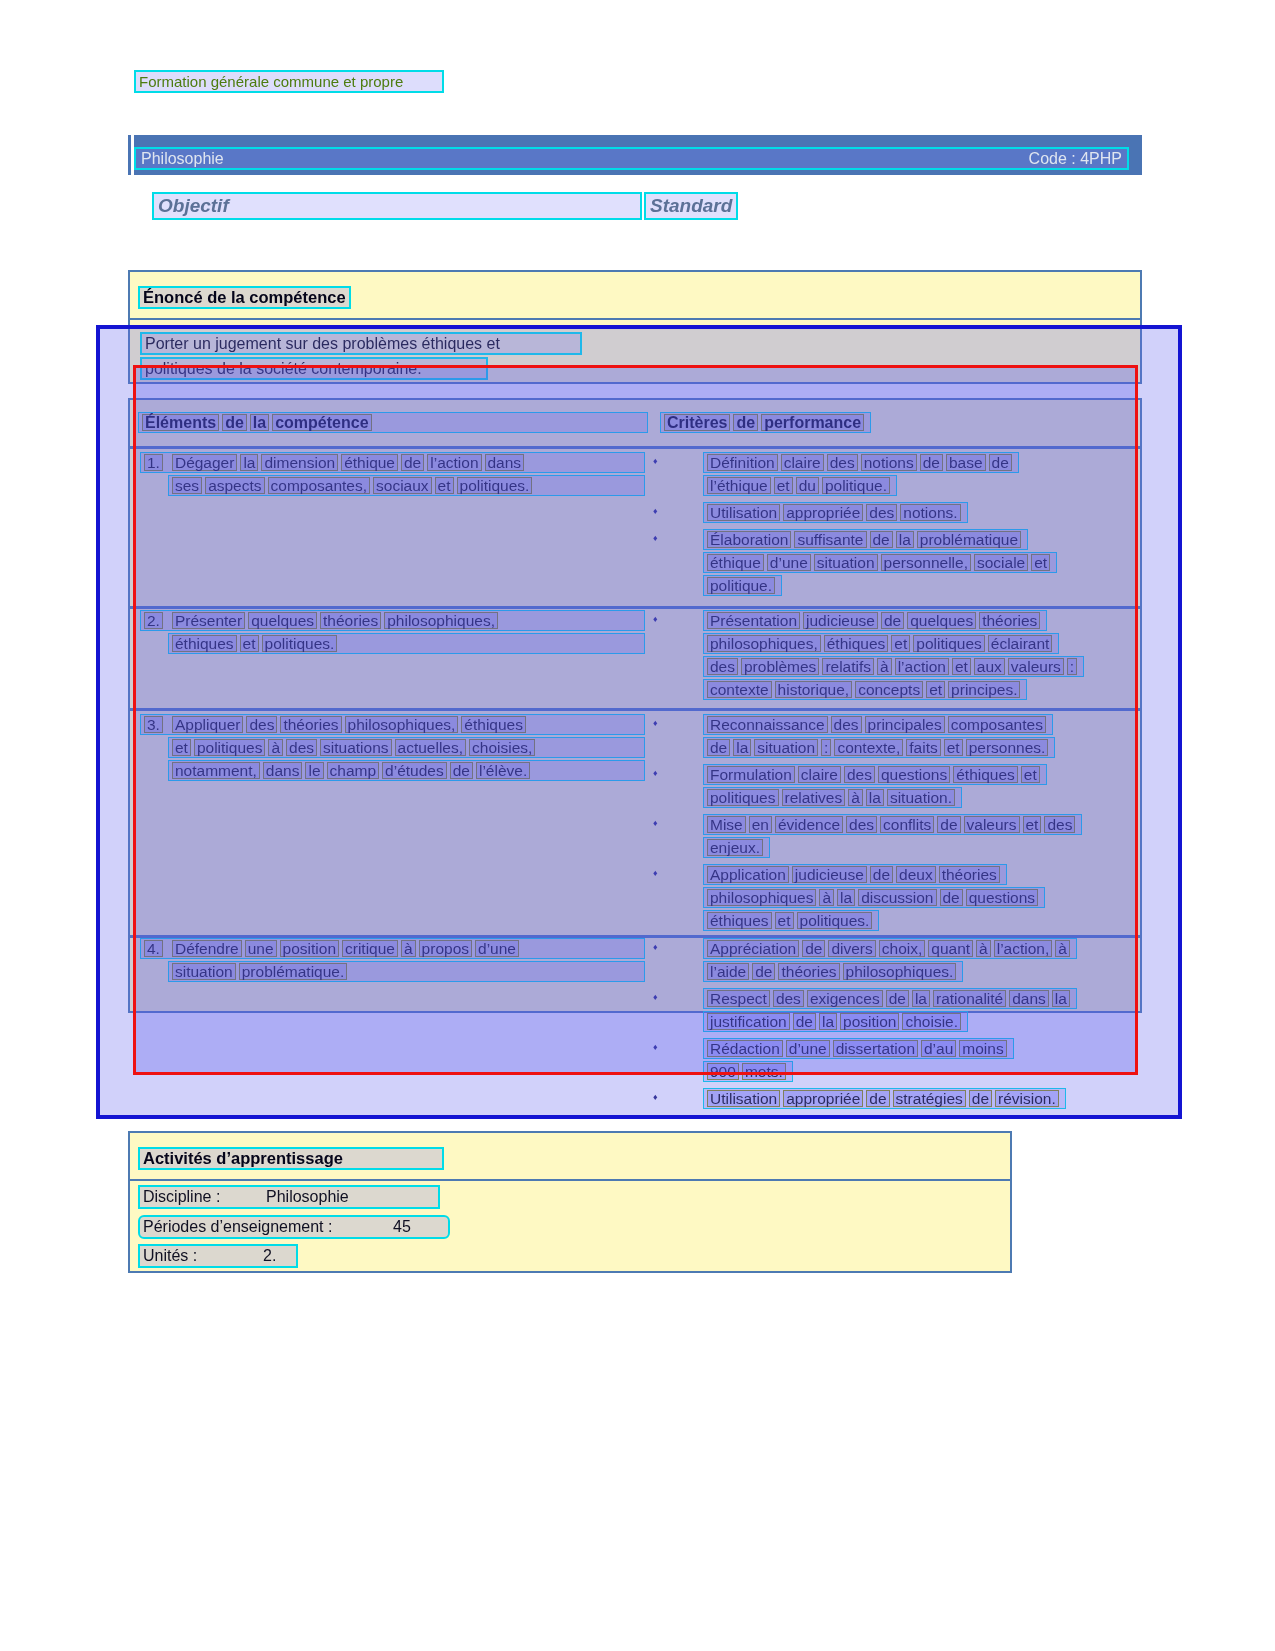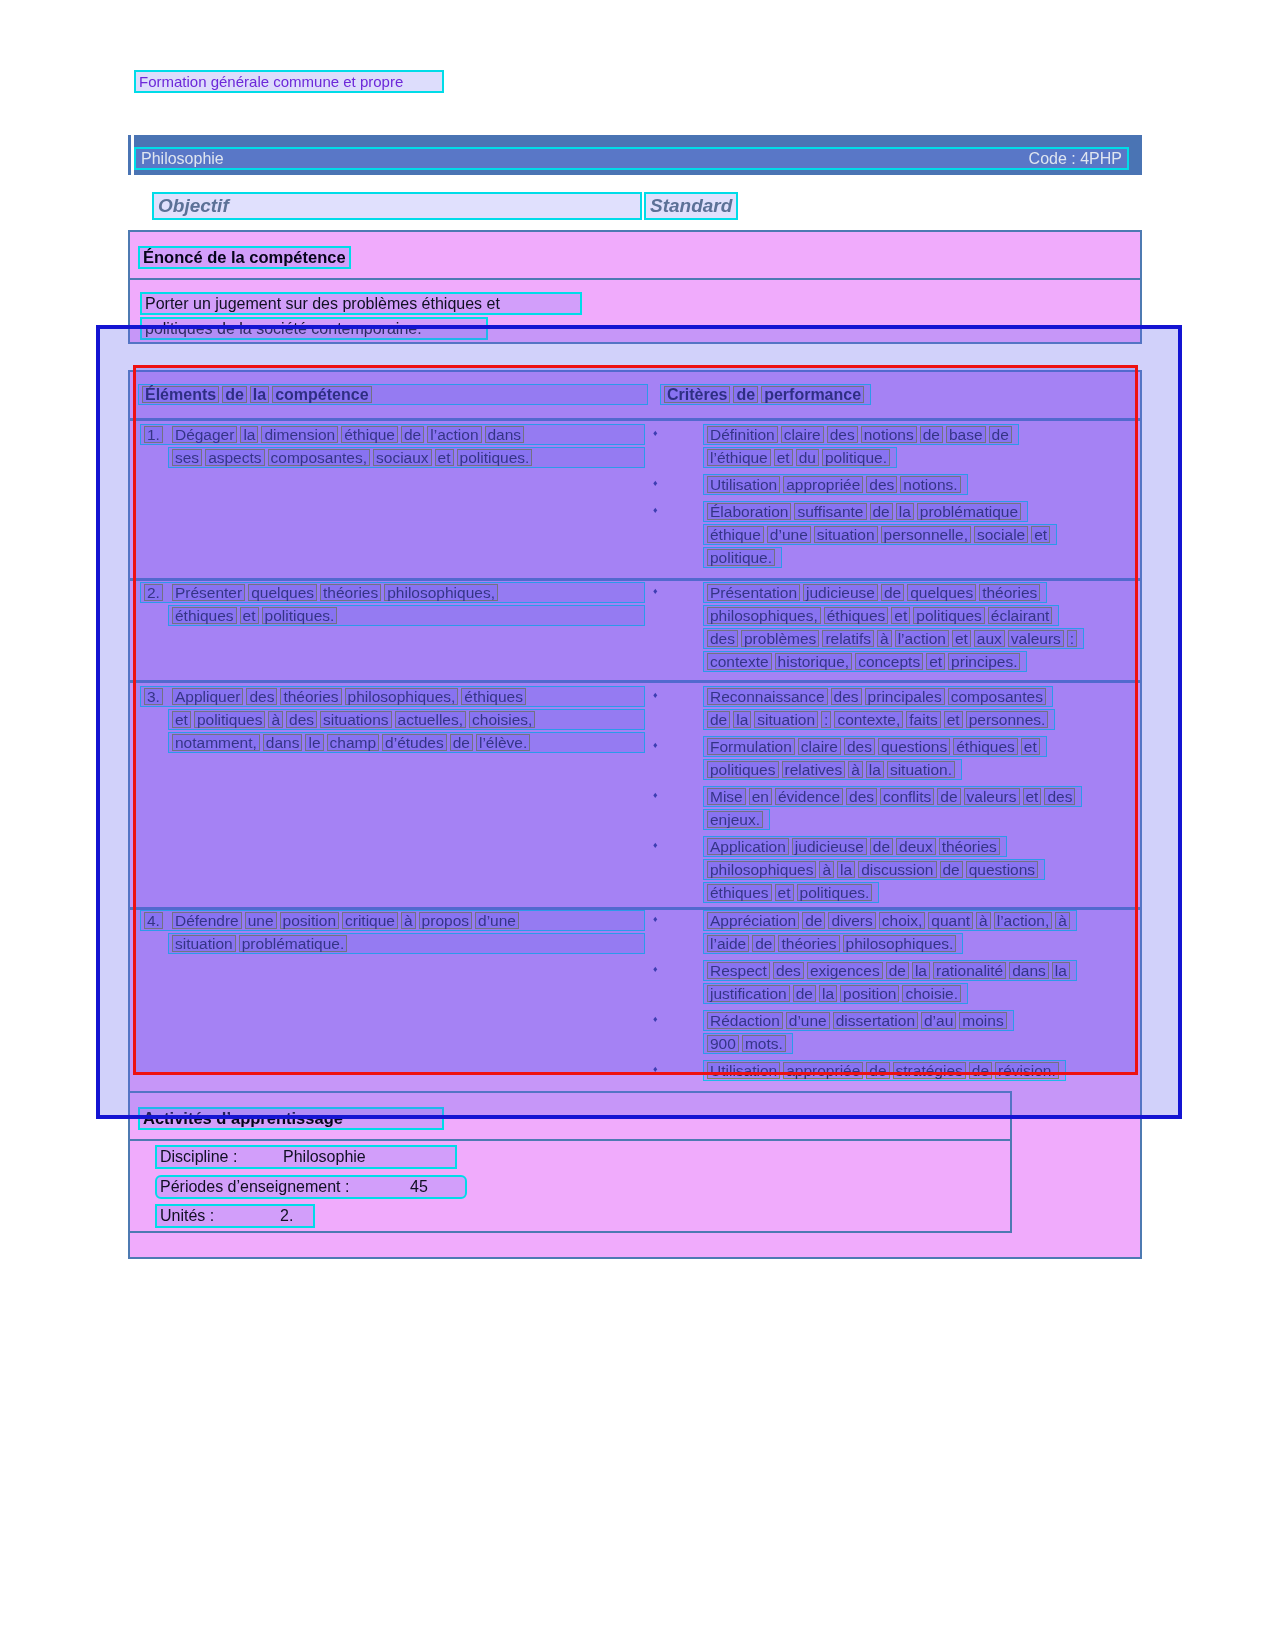--- a/index.html
+++ b/index.html
@@ -9,66 +9,66 @@
   
   .hl-line{display:table;border:1.5px solid var(--line-box-cyan,#00dce8);
            background:rgba(125,125,245,.26);padding:0 3px;white-space:nowrap;
            color:#101022;font-size:15.5px;line-height:19px;margin:0 0 2px 0;}
   .word{display:inline-block;border:1px solid var(--word-box-olive,#8c8c1c);
         background:rgba(80,80,235,.22);padding:0 2px;margin:0 3px 0 0;line-height:15px;}
   .word.num{margin-right:9px;}
 
   
   .top-label{position:absolute;left:134px;top:70px;}
-  .top-label .hl-line{min-width:300px;font-size:15px;color:#6d28d9;border-width:2px;}
+  .top-label .hl-line{min-width:300px;font-size:15px;color:#4d7c0f;border-width:2px;}
 
   .bar{position:absolute;left:128px;top:135px;width:1014px;height:40px;background:var(--bar-blue,#4a74b4);}
   .bar-notch{position:absolute;left:3px;top:0;height:100%;width:3px;background:#fff;}
   .bar-box{position:absolute;left:6px;top:12px;right:13px;height:23px;box-sizing:border-box;
            border:2px solid var(--line-box-cyan,#00dce8);background:rgba(125,125,245,.30);
            display:flex;justify-content:space-between;align-items:center;
            padding:0 5px;color:#dfe5f0;font-size:16px;line-height:18px;}
 
   .headings{position:absolute;left:136px;top:192px;}
   .h-box{display:inline-block;vertical-align:top;border:2px solid var(--line-box-cyan,#00dce8);
          background:rgba(125,125,245,.24);font-style:italic;font-weight:bold;
          font-size:19px;line-height:24px;color:#5c7197;padding:0 4px;}
   #obj-box{min-width:478px;margin-right:2px;margin-left:16px;}
 
   
-  .tbl{position:absolute;box-sizing:border-box;border:2px solid var(--steel-blue,#4d7ab2);background:#f0abfc;}
+  .tbl{position:absolute;box-sizing:border-box;border:2px solid var(--steel-blue,#4d7ab2);background:#fef9c3;margin-top:40px;}
   .divider{position:absolute;left:0;right:0;height:2px;background:var(--steel-blue,#4d7ab2);}
   .divider.thick{height:3px;}
 
   #enonce-tbl{left:128px;top:230px;width:1014px;height:114px;}
   #enonce-hdr{position:absolute;left:8px;top:14px;}
   #enonce-hdr .hl-line{font-weight:bold;font-size:16.5px;color:#05051a;border-width:2px;}
   #enonce-body{position:absolute;left:10px;top:60px;}
   #enonce-body .hl-line{font-size:16px;border-width:2px;}
 
-  #comp-tbl{left:128px;top:370px;width:1014px;height:889px;}
+  #comp-tbl{left:128px;top:358px;width:1014px;height:615px;}
   .col-hdr{position:absolute;top:12px;}
   #col-hdr-1{left:8px;}
   #col-hdr-2{left:530px;}
   .col-hdr .hl-line{font-weight:bold;font-size:16px;color:#05051a;}
   #col-hdr-1 .hl-line{min-width:502px;}
 
   .comp-row{position:absolute;left:0;width:100%;}
   .cell-left{position:absolute;left:10px;width:512px;}
   .cell-left .hl-line{min-width:497px;}
   .cell-left .hl-line.cont{margin-left:28px;min-width:469px;}
   .cell-right{position:absolute;left:520px;width:505px;}
   .crit-group{display:flex;margin:0 0 4px 0;}
   .bullet{flex:0 0 50px;font-size:9px;line-height:18px;color:#23237a;padding-left:3px;}
   .crit-lines{flex:1;}
 
   #act-tbl{left:128px;top:1091px;width:884px;height:142px;}
   #act-hdr{position:absolute;left:8px;top:14px;}
   #act-hdr .hl-line{font-weight:bold;font-size:16.5px;color:#05051a;border-width:2px;min-width:296px;}
-  .act-row{position:absolute;left:25px;}
+  .act-row{position:absolute;left:8px;}
   .act-line{font-size:16px;line-height:20px;border-width:2px;}
   .act-label{display:inline-block;}
 
   
   .overlay{position:absolute;left:96px;top:325px;width:1086px;height:794px;box-sizing:border-box;
            border:4px solid var(--overlay-border,#1414d2);background:var(--overlay-fill,rgba(104,104,240,.30));
            z-index:40;pointer-events:none;}
   .redbox{position:absolute;left:133px;top:365px;width:1005px;height:710px;box-sizing:border-box;
           border:3px solid var(--red-box,#ee1111);background:rgba(80,80,235,.28);
           z-index:41;pointer-events:none;}

